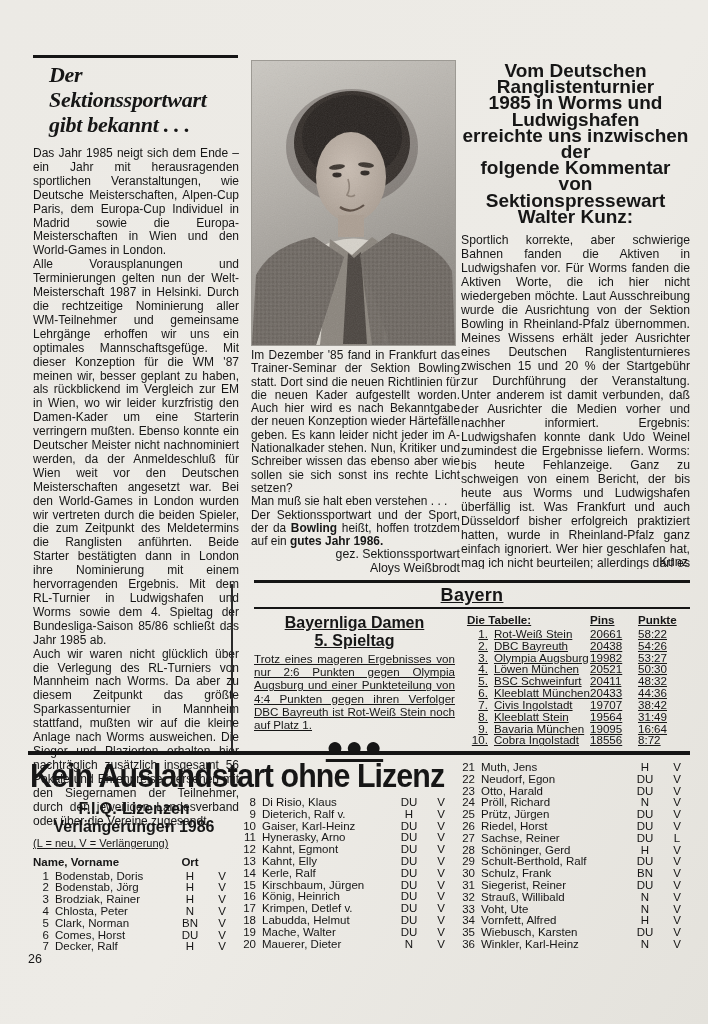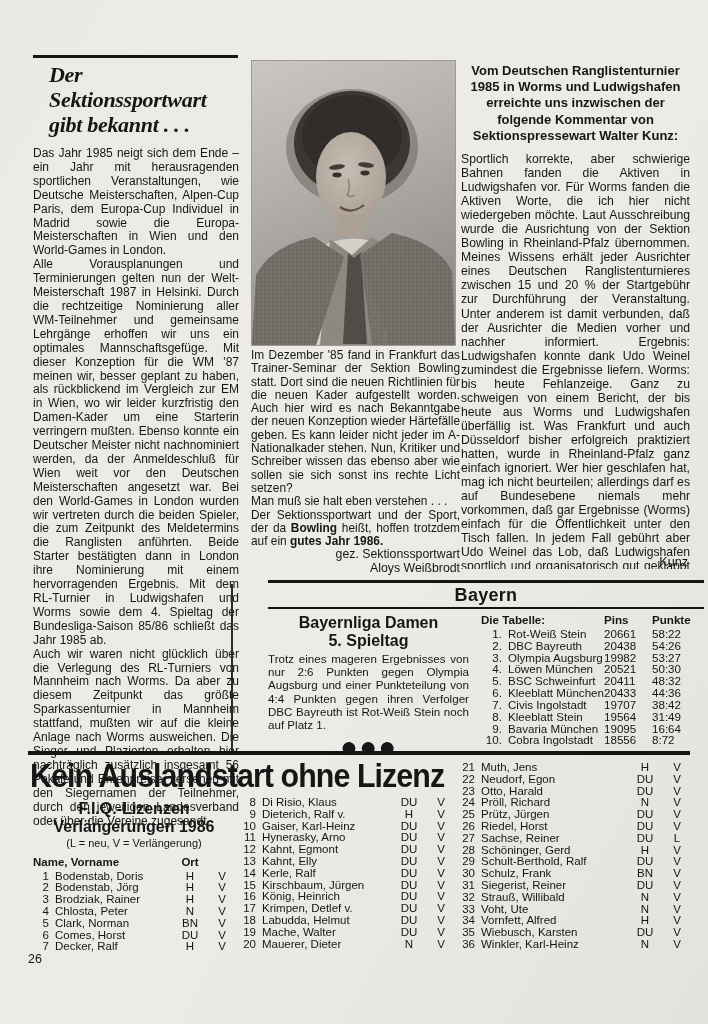--- a/index.html
+++ b/index.html
@@ -23,26 +23,26 @@
   
   #photo{left:252px;top:61px;width:203px;height:284px;outline:1px solid #9d9a94;}
   #photo svg{display:block;width:100%;height:100%;}
   
   #center-article{left:251px;top:349px;width:209px;font-size:11.9px;line-height:13.3px;}
   #center-article p{margin:0;text-align:justify;}
   #center-article .sig{text-align:right;font-size:12.3px;}
   .b{font-weight:bold;}
   
   #right-article{left:461px;top:63px;width:229px;height:506px;overflow:hidden;}
-  #right-intro{font-weight:bold;font-size:13px;line-height:16.2px;text-align:center;white-space:pre-line;margin-bottom:8px;}
+  #right-intro{font-weight:bold;font-size:19px;line-height:16.2px;text-align:center;white-space:pre-line;margin-bottom:8px;}
   #right-body{margin:0;font-size:12.2px;line-height:14.05px;text-align:justify;}
   #right-byline{position:absolute;bottom:0;right:2px;font-size:12.6px;}
   
   #bayern-divider{left:231px;top:584px;width:2px;height:167px;background:#2a2a2a;}
-  #bayern{left:268px;top:580px;width:436px;}
+  #bayern{left:254px;top:580px;width:436px;text-decoration:underline;}
   #bayern .rt{height:3px;background:#151515;}
   #bayern .rm{height:2px;background:#151515;}
   #bayern-title{margin:0;text-align:center;font-size:18px;font-weight:bold;line-height:24px;letter-spacing:0.3px;}
   #bayern-content{display:flex;padding-top:5px;gap:12px;}
   #bayern-left{width:204px;}
   #bayern-left .h{margin:0;text-align:center;font-weight:bold;font-size:16px;line-height:18px;}
   #bayern-left p.txt{margin:2px 0 0 0;font-size:11.6px;line-height:13.2px;text-align:justify;}
   #bayern-dots{text-align:center;font-size:30px;line-height:24px;letter-spacing:1px;margin-top:4px;}
   #bayern-table{flex:1;}
   .t-head,.t-row{display:grid;grid-template-columns:24px 1fr 48px 52px;font-size:11.6px;line-height:11.85px;}
@@ -53,21 +53,21 @@
   .t-pins,.t-punkte{}
   
   #bottom-rule{left:28px;top:751px;width:662px;height:4px;}
   #liz-heading{left:30px;top:757px;width:470px;font-size:33px;font-weight:bold;
     letter-spacing:-1px;transform:scaleX(0.92);transform-origin:left;white-space:nowrap;}
   .liz-col{font-size:11.5px;line-height:11.8px;}
   #liz-col1{left:33px;top:800px;width:202px;}
   #liz-col2{left:240px;top:797px;width:214px;}
   #liz-col3{left:459px;top:762px;width:231px;}
   #liz-col1 .sub{margin:0;text-align:center;font-weight:bold;font-size:16px;line-height:17.5px;}
-  #liz-col1 .legend{margin:3px 0 7px 0;text-align:center;font-size:11px;}
+  #liz-col1 .legend{margin:3px 0 7px 0;font-size:11px;text-decoration:underline;}
   .liz-header{display:grid;grid-template-columns:20px 1fr 38px 26px;font-weight:bold;margin-bottom:2px;}
   .liz-header .nh{grid-column:1 / span 2;}
   .liz-header .oh{text-align:center;}
   .liz-row{display:grid;grid-template-columns:20px 1fr 38px 26px;}
   .liz-num{text-align:right;padding-right:4px;}
   .liz-name{padding-left:2px;white-space:nowrap;}
   .liz-ort{text-align:center;}
   .liz-status{text-align:center;}
   #page-num{left:28px;top:952px;font-size:12.5px;}
 </style>

